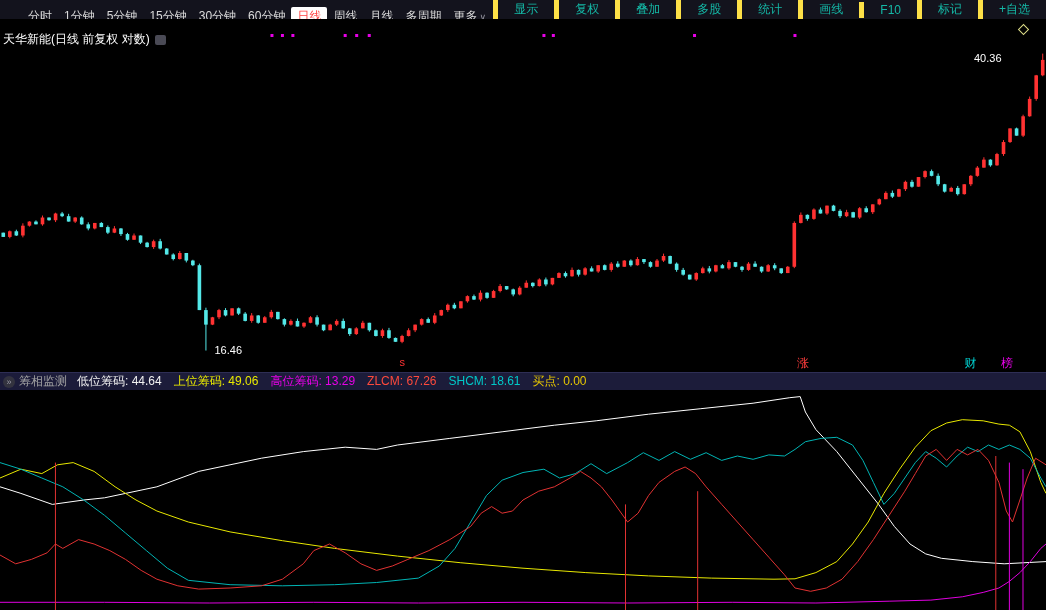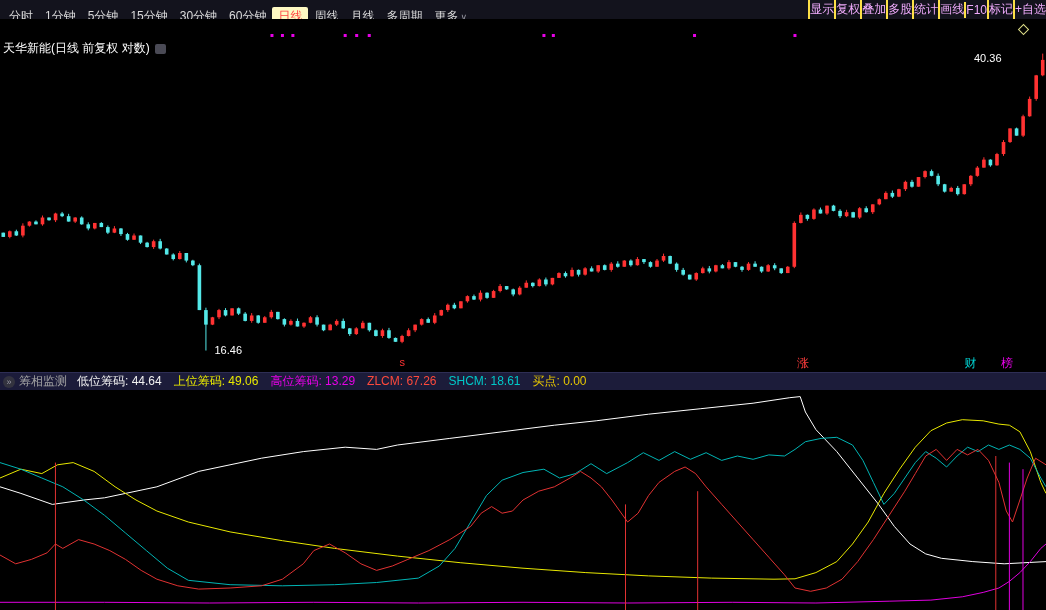--- a/index.html
+++ b/index.html
@@ -2,32 +2,32 @@
 <html><head>
 <meta charset="utf-8">
 <style>
   html,body{margin:0;padding:0;background:#000;}
   body{width:1046px;height:610px;overflow:hidden;font-family:"Liberation Sans",sans-serif;position:relative;}
   .app{width:1046px;height:610px;display:flex;flex-direction:column;background:#000;}
 
   
   .toolbar{height:20px;background:#13131d;display:flex;align-items:center;font-size:12px;color:#dcdcdc;
            border-bottom:1px solid #000;box-sizing:border-box;white-space:nowrap;overflow:hidden;}
-  .tb-left{display:flex;align-items:center;padding-left:3px;margin-top:14px;}
+  .tb-left{display:flex;align-items:center;padding-left:22px;margin-top:14px;}
   .tb-left .tb-item{padding:1px 6px;cursor:default;}
-  .tb-left .tb-item.active{color:#ff4343;background:#fef9c3;border-radius:2px;}
+  .tb-left .tb-item.active{color:#ff4343;background:#ffffff;border-radius:2px;}
   .tb-caret{color:#9a9aa5;font-size:9px;margin-left:-4px;}
   .tb-spacer{flex:1;}
   .tb-right{display:flex;align-items:center;}
-  .tb-right .tb-item{padding:1px 0;border-left:2px solid #fde047;color:#f0abfc;cursor:default;}
+  .tb-right .tb-item{padding:1px 16px;border-left:5px solid #fde047;color:#14b8a6;cursor:default;}
 
   
   .main-chart{position:relative;height:352px;background:#000;}
   .main-chart svg{position:absolute;left:0;top:0;}
-  .chart-title{position:absolute;left:3px;top:20px;color:#ffffff;font-size:12px;display:flex;align-items:center;gap:5px;}
+  .chart-title{position:absolute;left:3px;top:11px;color:#ffffff;font-size:12px;display:flex;align-items:center;gap:5px;}
   .ann-icon{width:11px;height:10px;background:#4a4a55;border-radius:2px;display:inline-block;}
 
   
   .ind-header{height:18px;background:#1c1c3a;border-top:1px solid #2e2e55;display:flex;align-items:center;
               font-size:12px;gap:0;padding-left:3px;box-sizing:border-box;white-space:nowrap;overflow:hidden;}
   .collapse-icon{width:12px;height:12px;border-radius:50%;background:#33333f;color:#9a9aa5;font-size:9px;
                  display:inline-flex;align-items:center;justify-content:center;margin-right:4px;}
   .ind-name{color:#a3a3a3;margin-right:10px;}
   .ind-field{margin-right:12px;text-align:right;}
 

